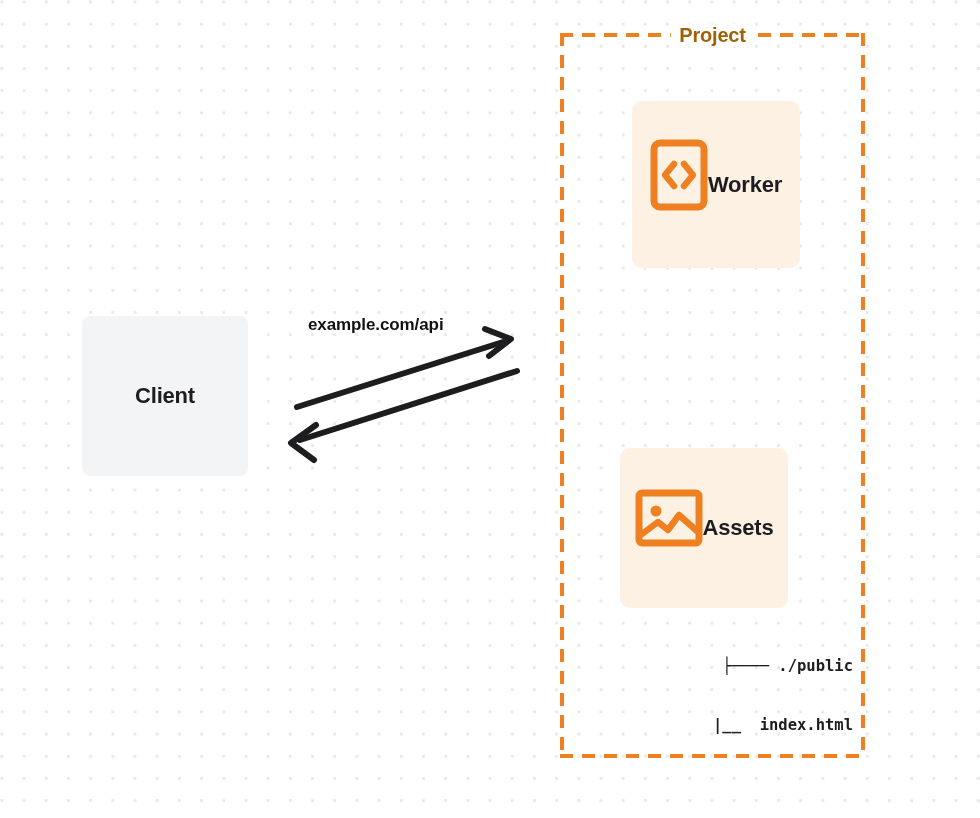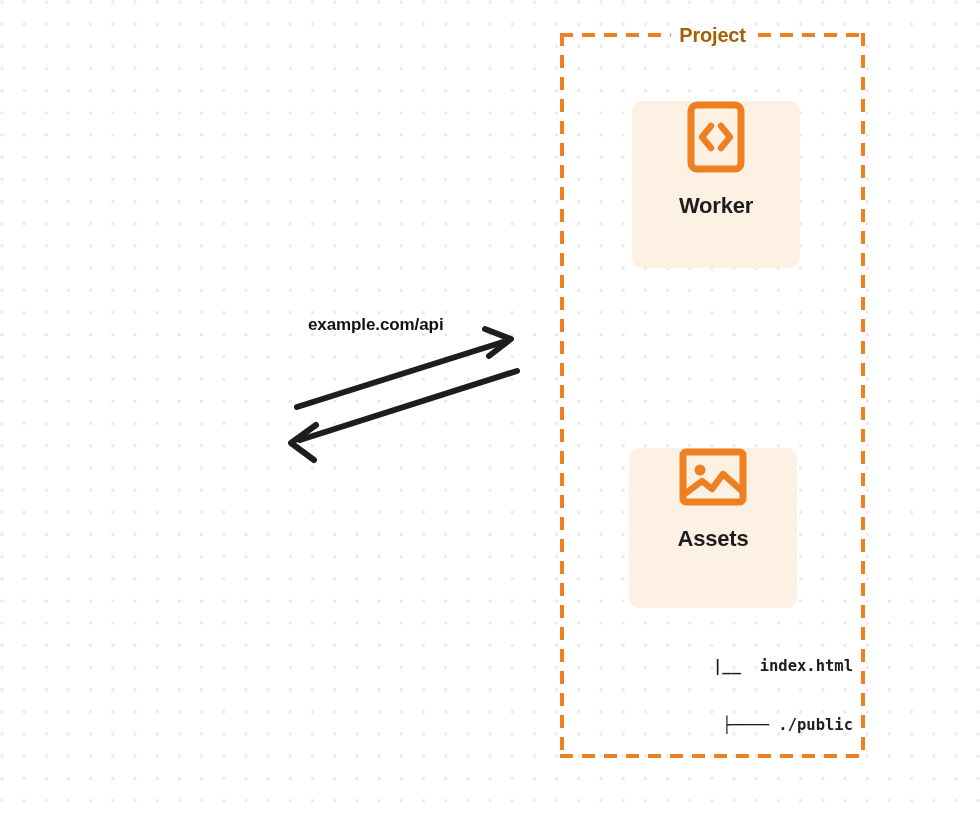--- a/index.html
+++ b/index.html
@@ -89,32 +89,32 @@
     letter-spacing: -0.2px;
     white-space: nowrap;
   }
 
   
   .service-card {
     position: absolute;
     background: #fdf1e3;
     border-radius: 10px;
     display: flex;
-    flex-direction: column;
+    flex-direction: row;
     align-items: center;
-    justify-content: flex-start;
+    justify-content: center;
   }
   #worker-card {
     left: 72px;
     top: 68px;
     width: 168px;
     height: 167px;
   }
   #assets-card {
-    left: 69px;
+    left: 60px;
     top: 415px;
     width: 168px;
     height: 160px;
   }
   .service-icon {
     display: block;
     margin-bottom: 16px;
   }
   .service-title {
     font-size: 22px;
@@ -158,20 +158,23 @@
     letter-spacing: -0.1px;
     white-space: nowrap;
     margin-top: 24px;
   }
 </style>
 </head>
 <body>
 
 <div id="canvas">
 
+  <div id="client-node">
+    <span class="node-title">Client</span>
+  </div>
 
   <svg id="arrow-layer" viewBox="0 0 980 818" xmlns="http://www.w3.org/2000/svg">
 
     <g>
       <line x1="297" y1="407" x2="503" y2="342" stroke="#1d1d1f" stroke-width="6" stroke-linecap="round"></line>
       <polyline points="485,329 511,339 489,356" fill="none" stroke="#1d1d1f" stroke-width="6" stroke-linecap="round" stroke-linejoin="round"></polyline>
     </g>
 
     <g>
       <line x1="517" y1="371" x2="300" y2="440" stroke="#1d1d1f" stroke-width="6" stroke-linecap="round"></line>
@@ -205,19 +208,19 @@
         <svg width="68" height="58" viewBox="0 0 68 58" xmlns="http://www.w3.org/2000/svg">
           <rect x="4" y="4" width="60" height="50" rx="3" ry="3" fill="none" stroke="#ef8022" stroke-width="7"></rect>
           <circle cx="21" cy="22" r="5.5" fill="#ef8022"></circle>
           <polyline points="7,45 23,33 33,41 44,26 62,42" fill="none" stroke="#ef8022" stroke-width="6.5" stroke-linecap="round" stroke-linejoin="round"></polyline>
         </svg>
       </span>
       <span class="service-title">Assets</span>
     </div>
 
     <div id="asset-tree">
+      <span class="tree-row">├──── ./public</span>
       <span class="tree-row">    |__  index.html</span>
-      <span class="tree-row">├──── ./public</span>
       
     </div>
   </div>
 
 </div>
 
 </body></html>

